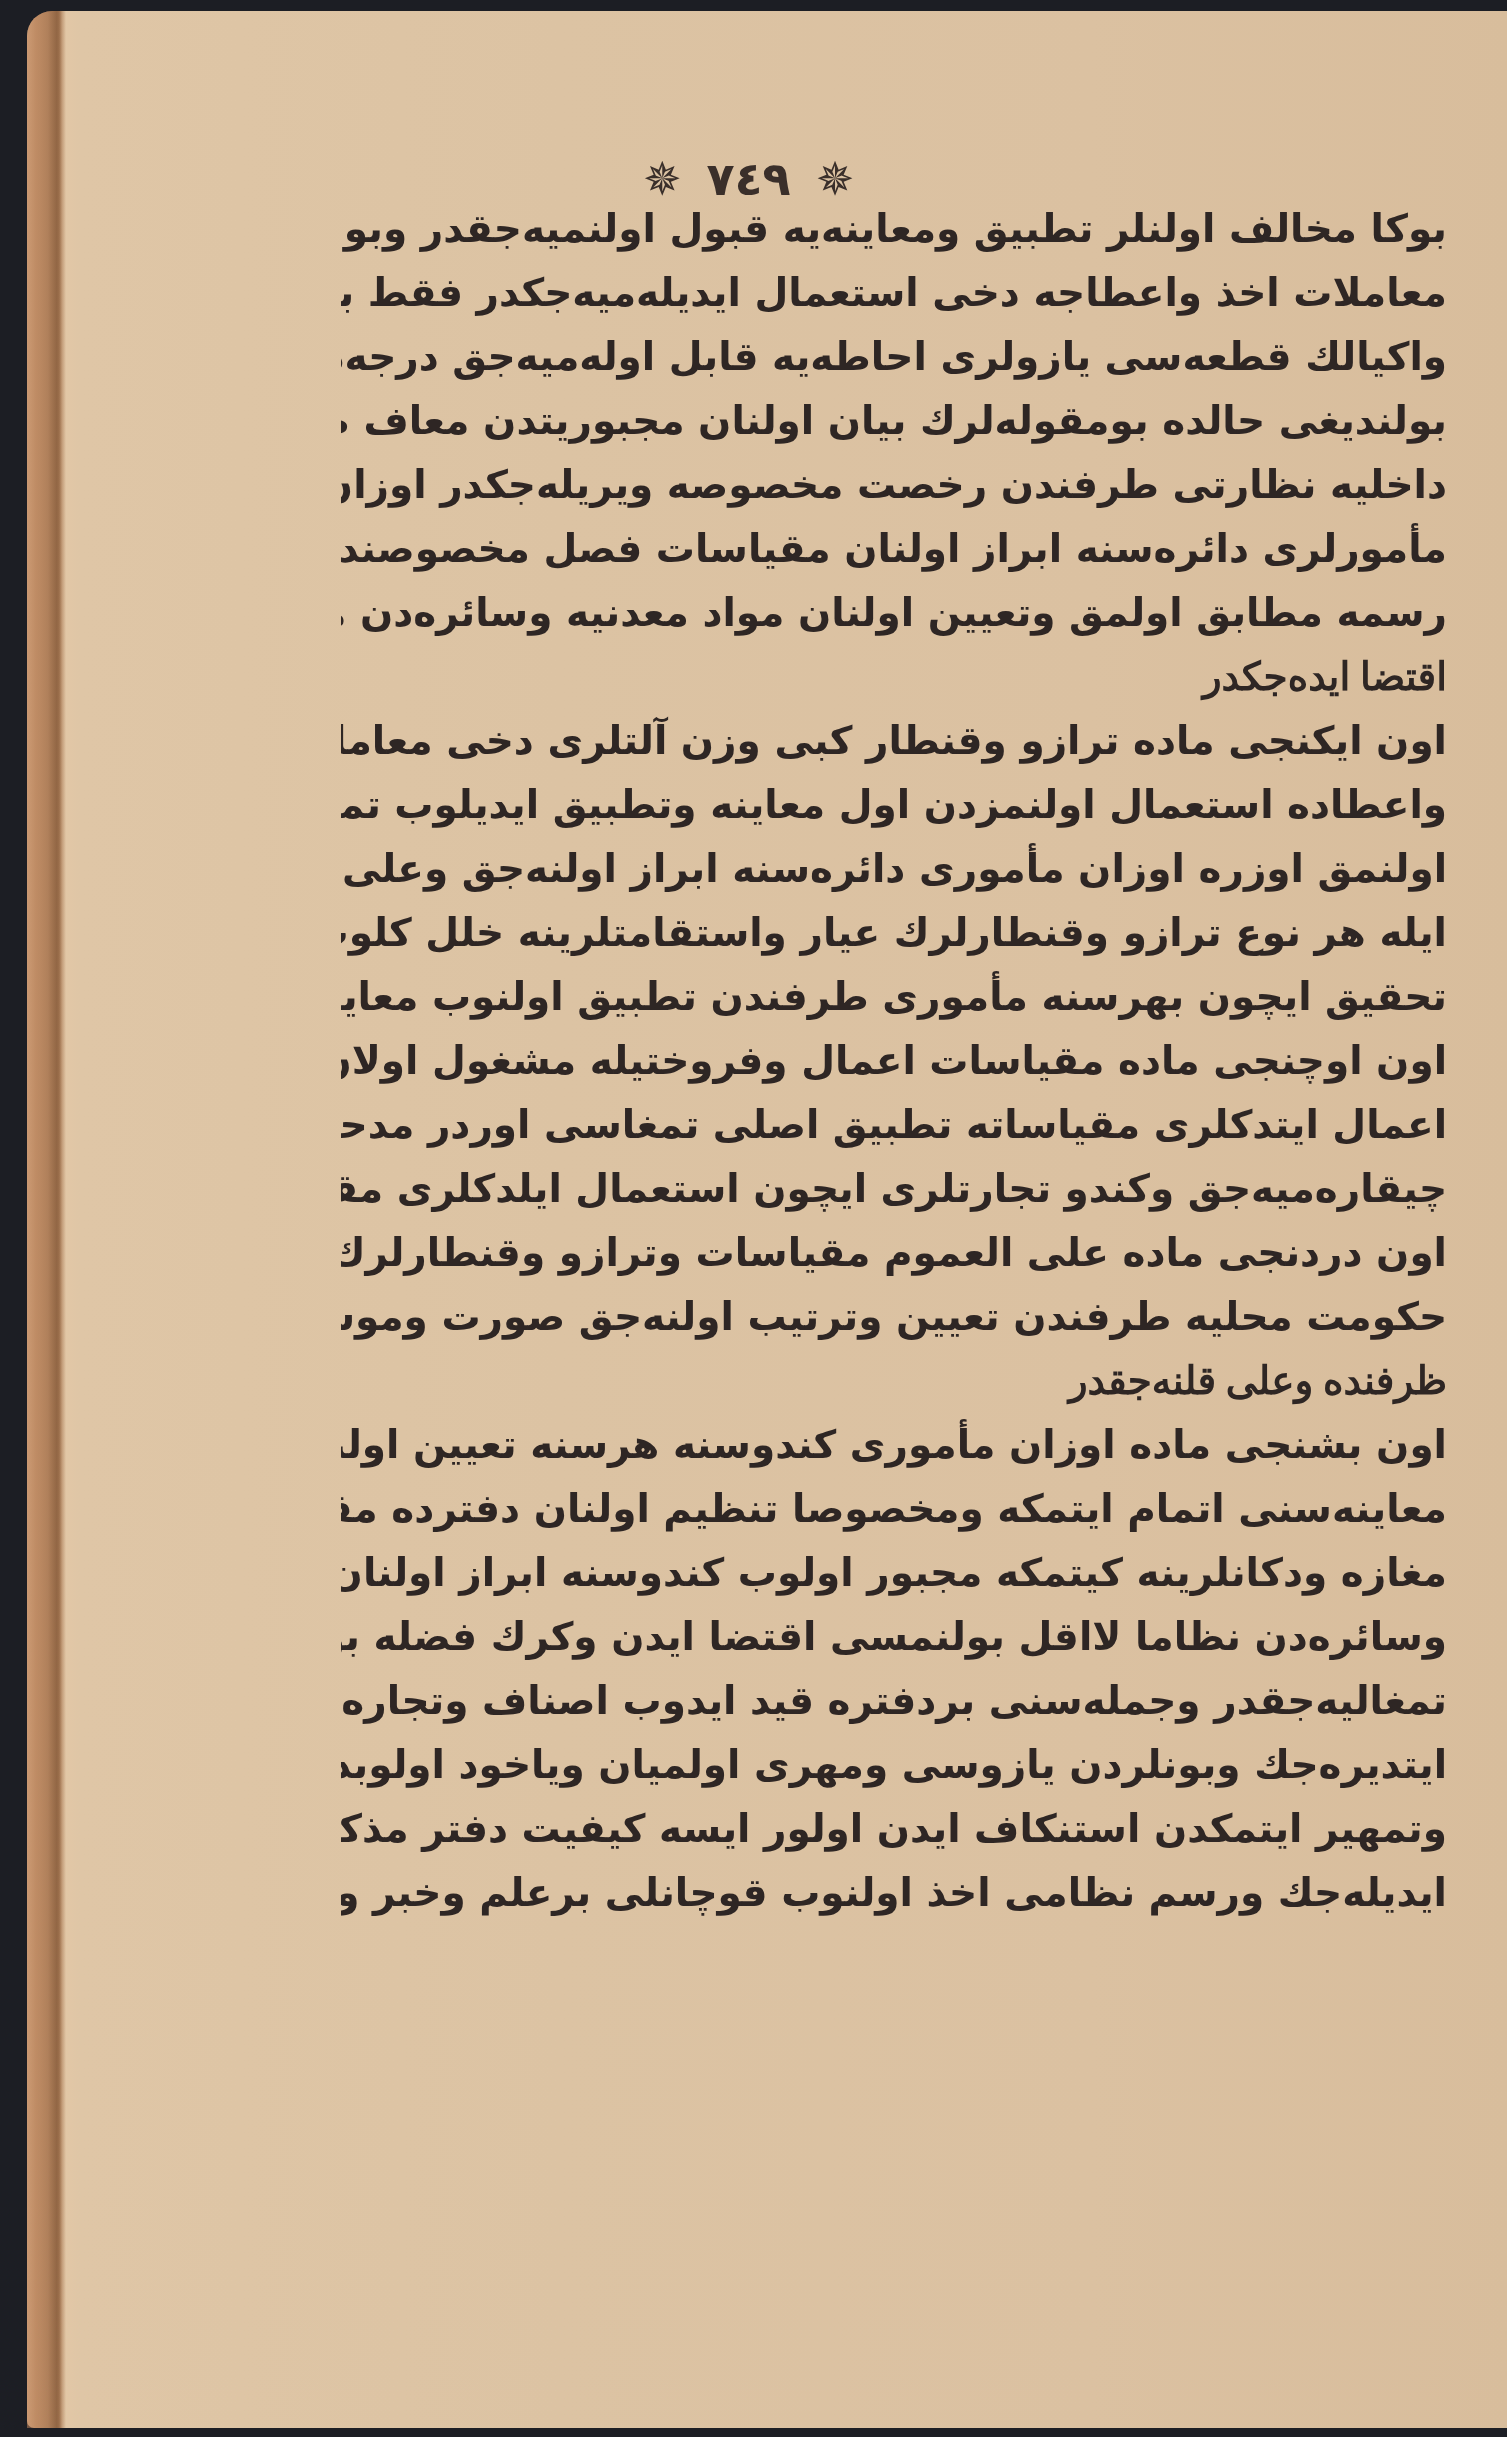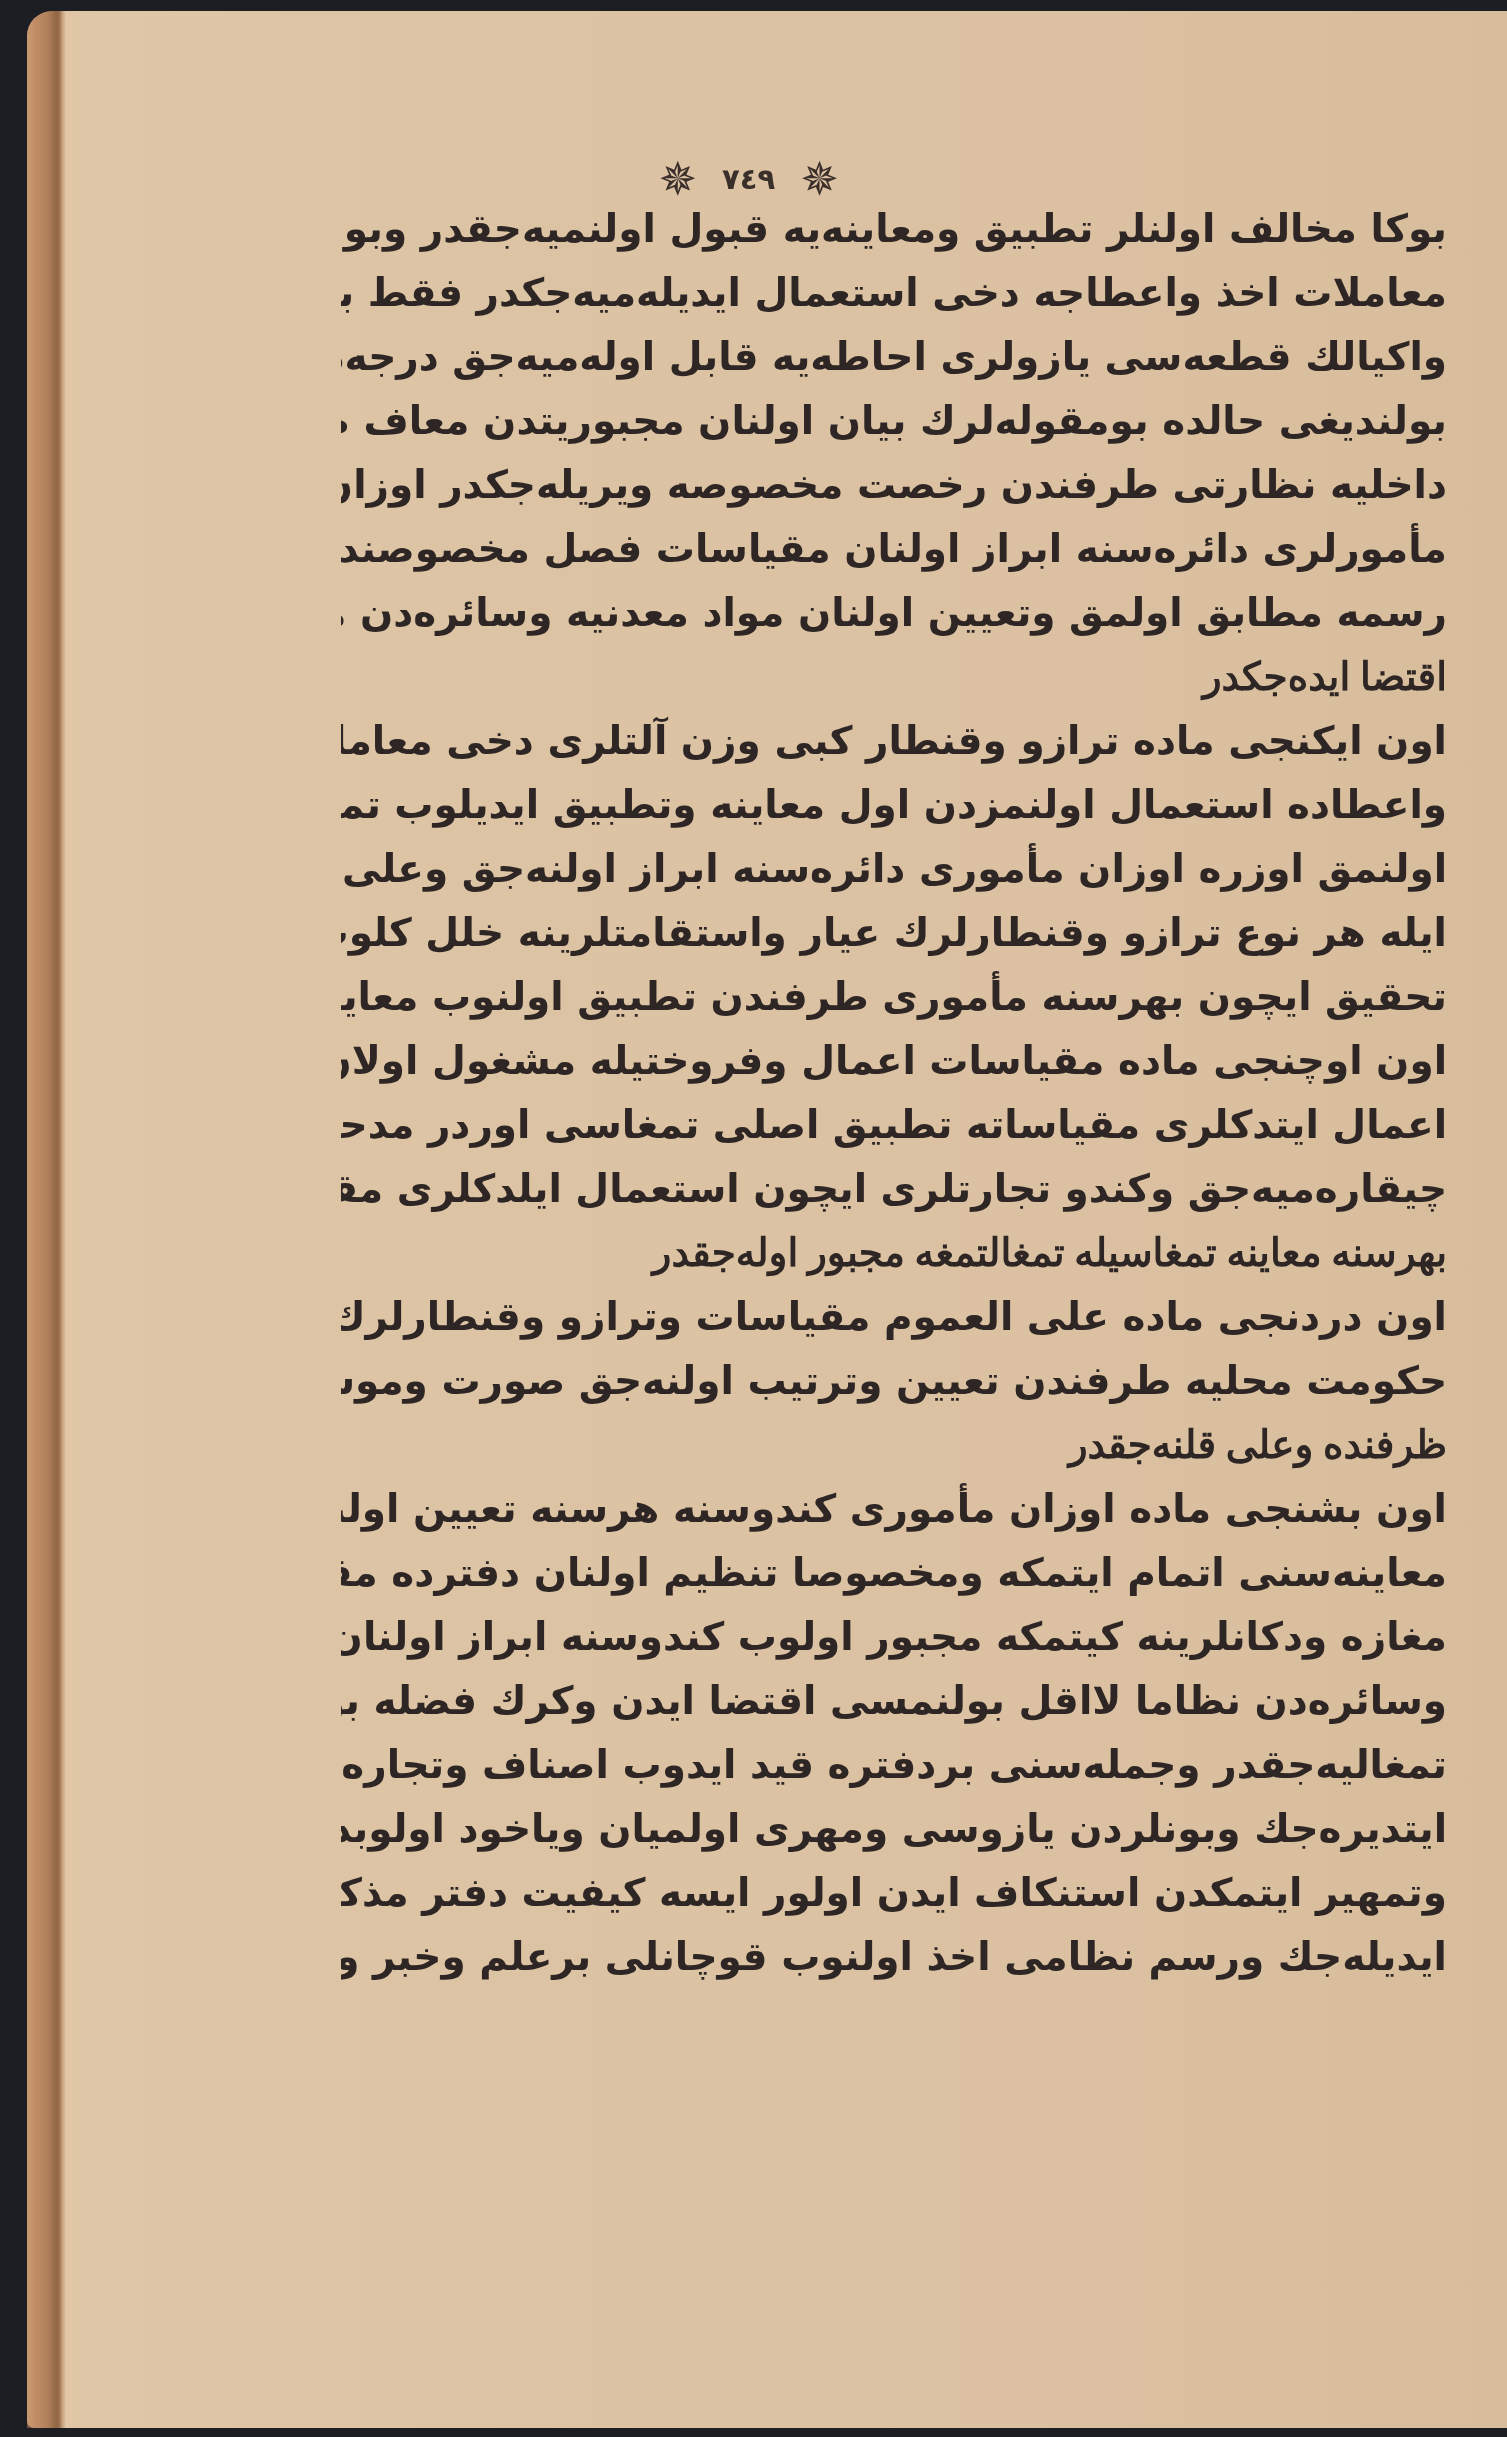--- a/index.html
+++ b/index.html
@@ -48,21 +48,21 @@
       width: 1196px;
     }
     .ornament {
       font-family: "DejaVu Sans", sans-serif;
       font-size: 46px;
       color: #3a2f2a;
       line-height: 1;
     }
     .page-number {
       font-family: "DejaVu Sans", sans-serif;
-      font-size: 29px;
+      font-size: 46px;
       font-weight: bold;
       color: #3a2f2a;
       direction: rtl;
     }
     .text-block {
       position: absolute;
       left: 341px;
       top: 197px;
       width: 1106px;
       direction: rtl;
@@ -112,21 +112,20 @@
 
     <span class="line">اون ایكنجی ماده ترازو وقنطار كبی وزن آلتلری دخی معامله‌ٔ اخذ</span>
     <span class="line">واعطاده استعمال اولنمزدن اول معاینه وتطبيق ایدیلوب تمغا وضع</span>
     <span class="line">اولنمق اوزره اوزان مأموری دائره‌سنه ابراز اولنه‌جق وعلی العموم مقياسات</span>
     <span class="line">ایله هر نوع ترازو وقنطارلرك عيار واستقامتلرینه خلل كلوب كلمدیكنی</span>
     <span class="line">تحقیق ایچون بهرسنه مأموری طرفندن تطبيق اولنوب معاینه تمغاسی</span>
 
     <span class="line">اون اوچنجی ماده مقياسات اعمال وفروختیله مشغول اولان اصناف</span>
     <span class="line">اعمال ایتدكلری مقیاساته تطبيق اصلی تمغاسی اوردر مدحجه صاتیلغه</span>
     <span class="line">چیقاره‌میه‌جق وكندو تجارتلری ایچون استعمال ایلدكلری مقیاسلری</span>
-    <span class="line short">بهرسنه معاینه تمغاسیله تمغالتمغه مجبور اوله‌جقدر</span>
 
     <span class="line">اون دردنجی ماده علی العموم مقياسات وترازو وقنطارلرك بهرسنه معاینه‌سی</span>
     <span class="line">حكومت محليه طرفندن تعيين وترتيب اولنه‌جق صورت وموسم ومدت</span>
     <span class="line short">ظرفنده وعلی قلنه‌جقدر</span>
 
     <span class="line">اون بشنجی ماده اوزان مأموری كندوسنه هرسنه تعيين اولنان محلارك</span>
     <span class="line">معاینه‌سنی اتمام ایتمكه ومخصوصا تنظيم اولنان دفترده مقيد اصناف وتجارك</span>
     <span class="line">مغازه ودكانلرینه كیتمكه مجبور اولوب كندوسنه ابراز اولنان مقياسات</span>
     <span class="line">وسائره‌دن نظاما لااقل بولنمسی اقتضا ایدن وكرك فضله بولنانلری معاینه ایدوب</span>
     <span class="line">تمغالیه‌جقدر وجمله‌سنی بردفتره قید ایدوب اصناف وتجاره امضا وتمهیر</span>

